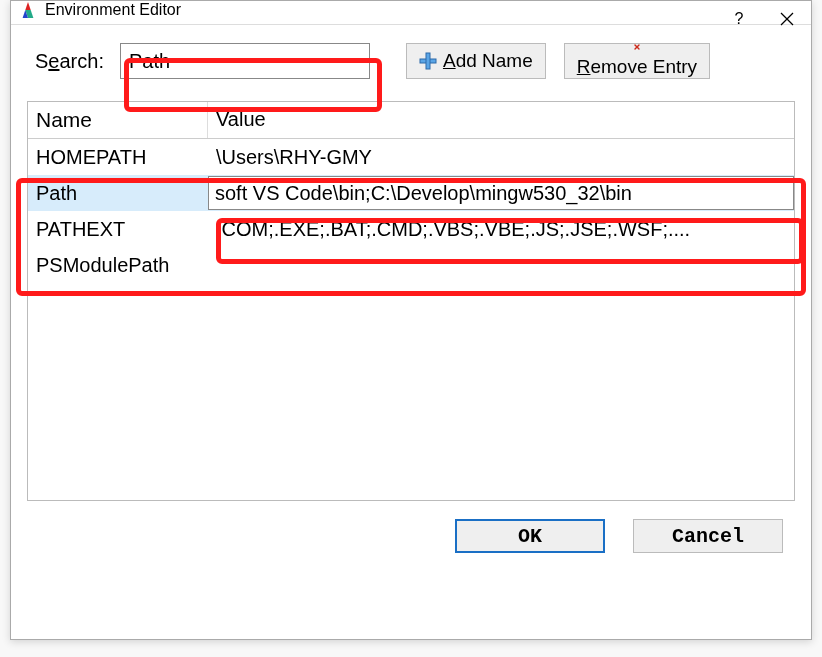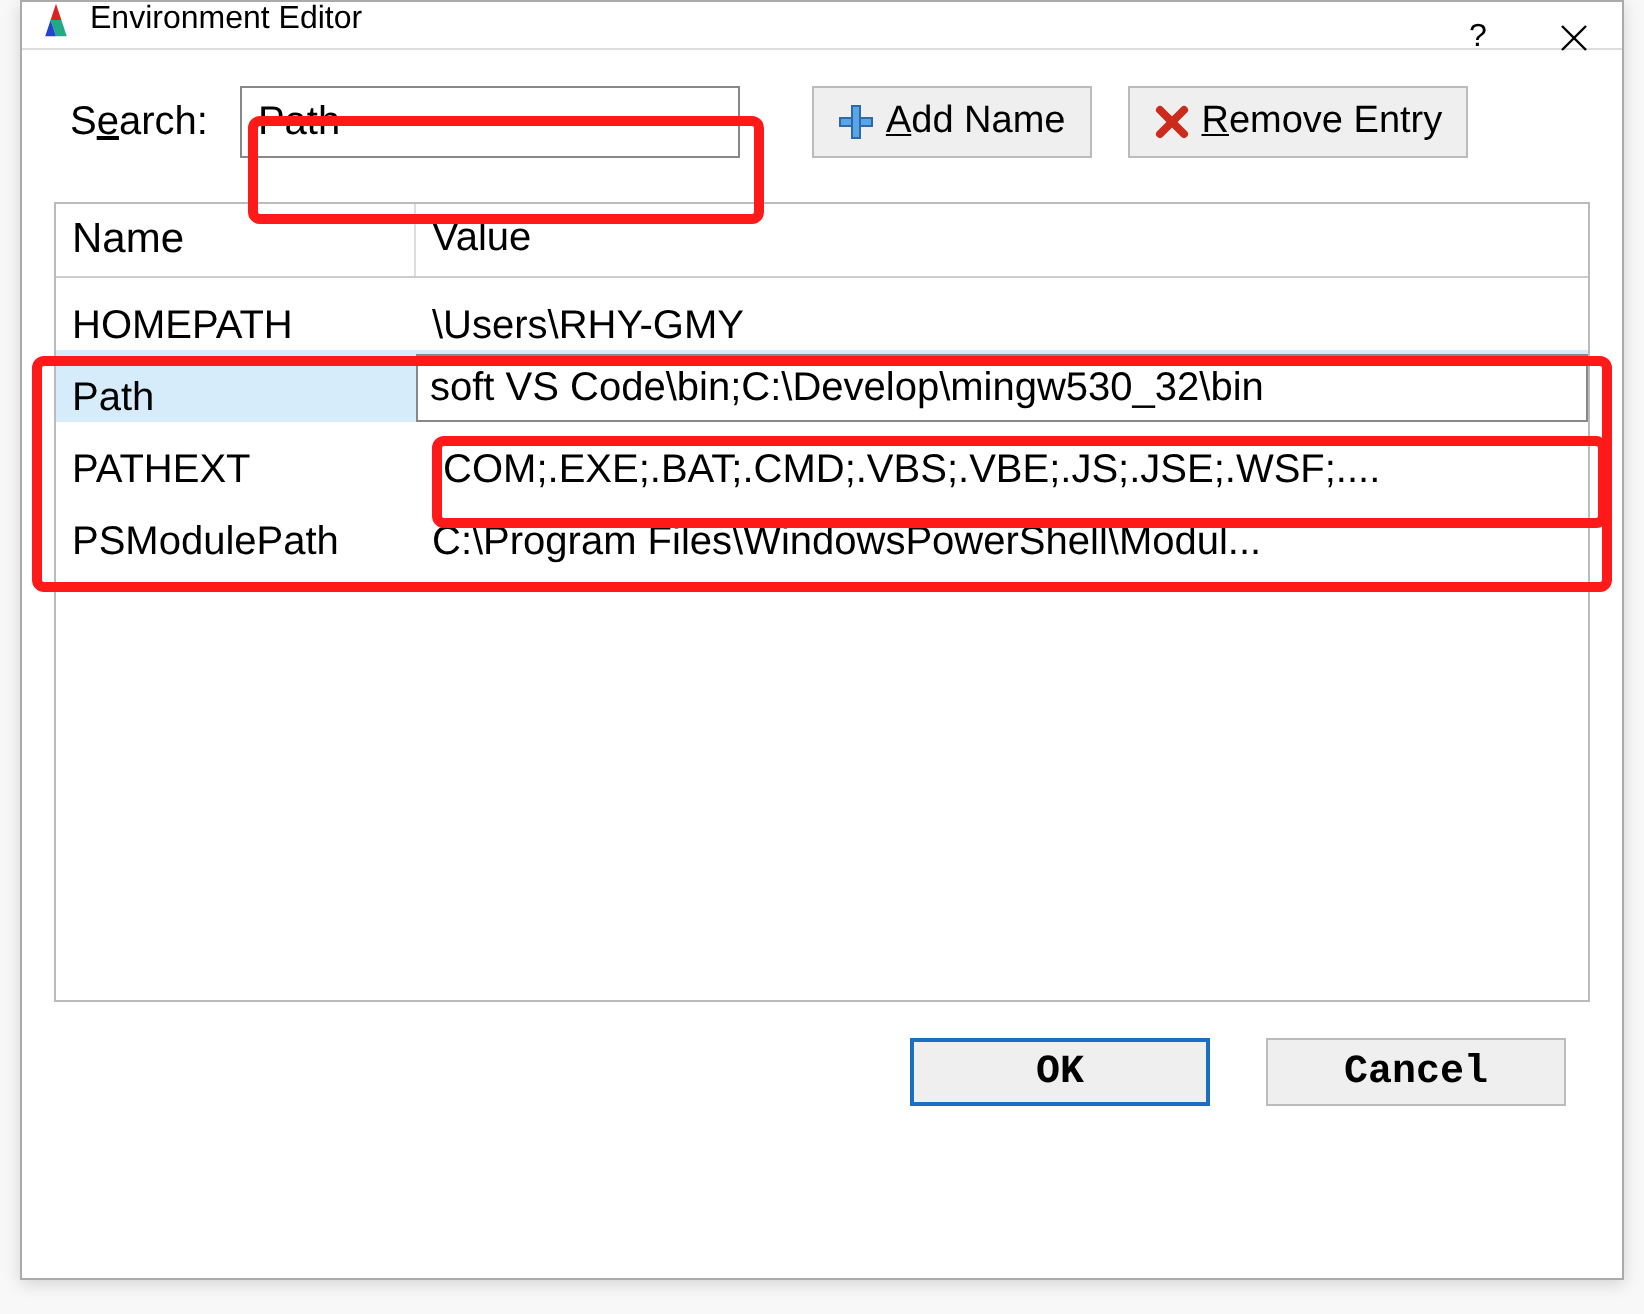--- a/index.html
+++ b/index.html
@@ -15,27 +15,27 @@
     .titlebar .close-btn { width: 48px; height: 36px; display:flex; align-items:center; justify-content:center; }
     .titlebar .close-btn svg line { stroke:#000; stroke-width:1.2; }
 
     .search-row { display:flex; align-items:center; padding: 18px 14px 10px 14px; gap: 8px; }
     .search-label { font-size: 20px; color:#000; margin-left: 10px; margin-right: 8px; }
     .search-label .ul { text-decoration: underline; }
     .search-input { width: 250px; height: 36px; border: 1px solid #888; padding: 0 8px; font-size: 20px; font-family: inherit; }
     .btn { height: 36px; background: #efefef; border: 1px solid #bbb; padding: 0 12px; display:flex; align-items:center; gap:6px; font-size: 19px; color:#000; cursor:pointer; }
     .btn .ul { text-decoration: underline; }
     .add-btn { margin-left: 28px; }
-    .remove-btn { margin-left: 10px; }
+    .remove-btn { margin-left: 10px; flex-direction: column; }
 
     .table-wrap { margin: 12px 16px 0 16px; border: 1px solid #bbb; height: 400px; background:#fff; overflow:hidden; }
     .thead { display:flex; border-bottom: 1px solid #ccc; }
     .th-name { width: 180px; padding: 6px 8px; font-size: 21px; border-right: 1px solid #ddd; }
     .th-value { flex:1; padding: 6px 8px; font-size: 20px; }
-    .trow { display:flex; align-items:flex-end; height: 36px; }
+    .trow { display:flex; align-items:center; height: 36px; }
     .trow .cell-name { width: 180px; padding: 0 8px; font-size: 20px; overflow:hidden; white-space:nowrap; }
     .trow .cell-value { flex:1; padding: 0 8px; font-size: 20px; overflow:hidden; white-space:nowrap; text-overflow: ellipsis; }
     .trow.selected { background: #d7ecfb; }
     .trow.selected .cell-value { padding: 0; }
     .trow.selected .cell-value input { width: 100%; height: 34px; border: 1px solid #888; padding: 0 6px; font-size: 20px; font-family: inherit; background:#fff; }
 
     .button-row { display:flex; justify-content:flex-end; gap: 28px; padding: 18px 28px 0 0; }
     .dlg-btn { width: 150px; height: 34px; background:#efefef; border:1px solid #bbb; font-size: 20px; font-family: "Courier New", monospace; cursor:pointer; display:flex; align-items:center; justify-content:center;font-weight:bold; }
     .dlg-btn.primary { border: 2px solid #1a6fc5; }
 
@@ -114,21 +114,20 @@
       </div>
     </div>
 
     <div class="trow">
       <div class="cell-name">PATHEXT</div>
       <div class="cell-value">.COM;.EXE;.BAT;.CMD;.VBS;.VBE;.JS;.JSE;.WSF;....</div>
     </div>
 
     <div class="trow">
       <div class="cell-name">PSModulePath</div>
-      <div class="cell-value">C:\Program Files\WindowsPowerShell\Modul...</div>
     </div>
   </div>
 
   <div class="button-row">
     <button class="dlg-btn primary">OK</button>
     <button class="dlg-btn">Cancel</button>
   </div>
 
 </div>
 

